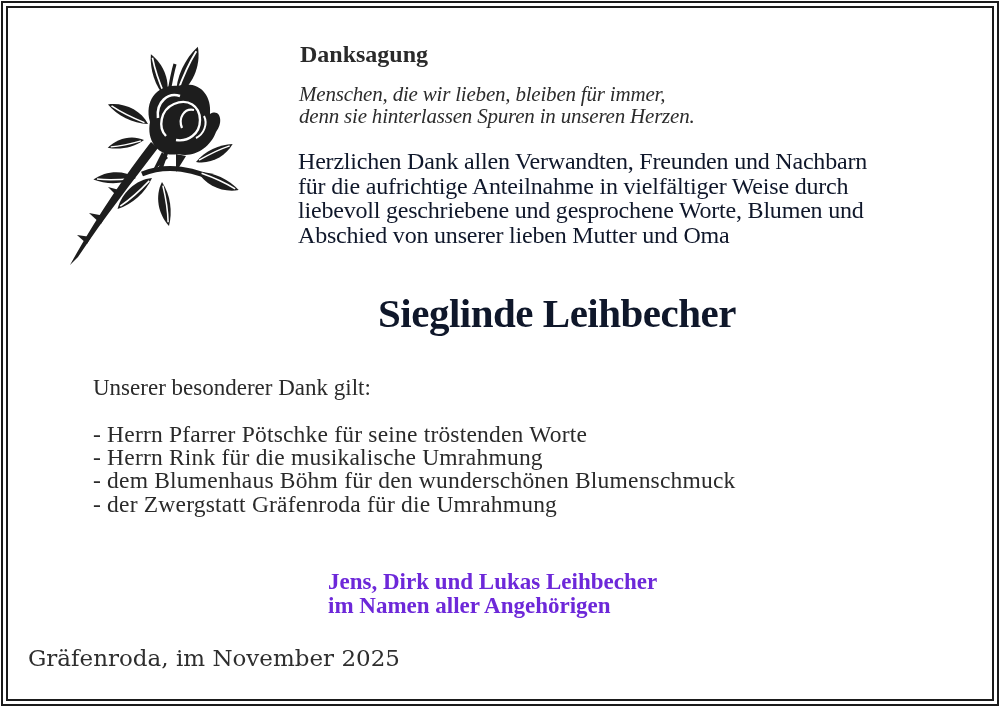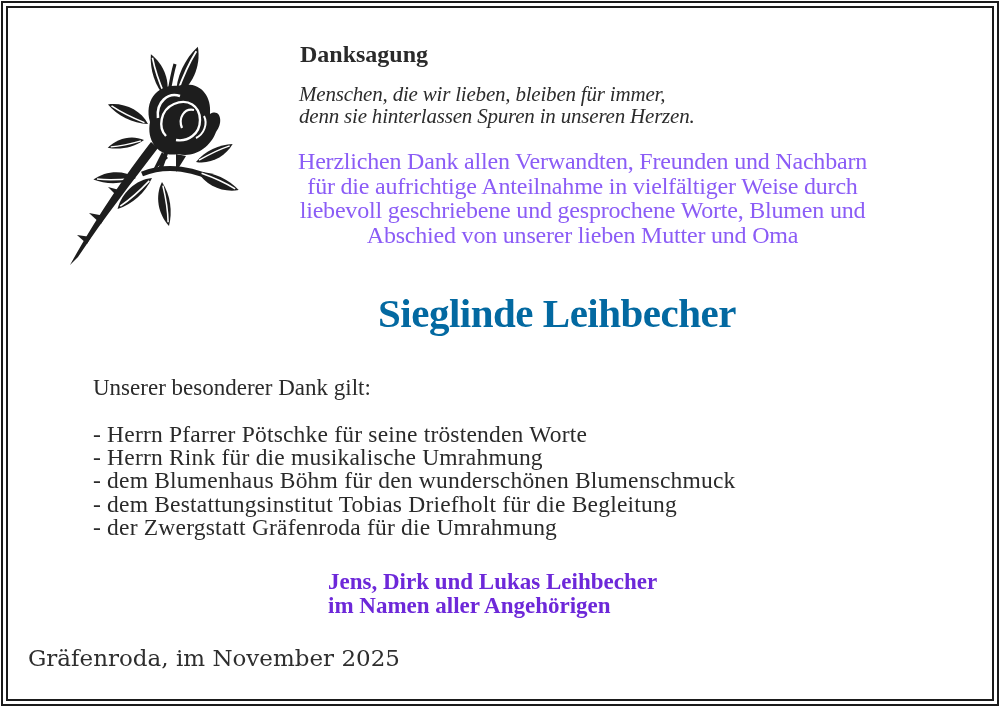--- a/index.html
+++ b/index.html
@@ -20,31 +20,30 @@
     color:#2a2a2a;
   }
   .verse{
     position:absolute;left:299px;top:84px;
     font-size:21px;font-style:italic;line-height:21.5px;
     color:#2c2c2c;letter-spacing:-0.2px;
   }
   .para{
     position:absolute;left:298px;top:149px;
     font-size:24px;line-height:24.5px;
-    color:#8b5cf6;letter-spacing:-0.2px;
+    color:#0f172a;letter-spacing:-0.2px;
     white-space:nowrap;
-    text-align:center;
   }
   .name-wrap{
     position:absolute;left:157px;top:289px;width:800px;
     text-align:center;
   }
   .name{
     font-size:41px;font-weight:bold;letter-spacing:-0.5px;
-    color:#0369a1;line-height:48px;
+    color:#0f172a;line-height:48px;
   }
   .intro{
     position:absolute;left:93px;top:375px;
     font-size:23px;line-height:26px;color:#2a2a2a;
   }
   .list{
     position:absolute;left:93px;top:423px;
     font-size:23.5px;line-height:23.2px;color:#2a2a2a;
     letter-spacing:0.2px;white-space:nowrap;
   }
@@ -122,21 +121,20 @@
   <div class="name-wrap">
     <span class="name">Sieglinde Leihbecher</span>
   </div>
 
   <div class="intro">Unserer besonderer Dank gilt:</div>
 
   <div class="list">
     <div>- Herrn Pfarrer Pötschke für seine tröstenden Worte</div>
     <div>- Herrn Rink für die musikalische Umrahmung</div>
     <div>- dem Blumenhaus Böhm für den wunderschönen Blumenschmuck</div>
-    <div>- dem Bestattungsinstitut Tobias Driefholt für die Begleitung</div>
     <div>- der Zwergstatt Gräfenroda für die Umrahmung</div>
   </div>
 
   <div class="sig">
     <div>Jens, Dirk und Lukas Leihbecher</div>
     <div>im Namen aller Angehörigen</div>
   </div>
 
   <div class="dateline">Gräfenroda, im November 2025</div>
 </div>

